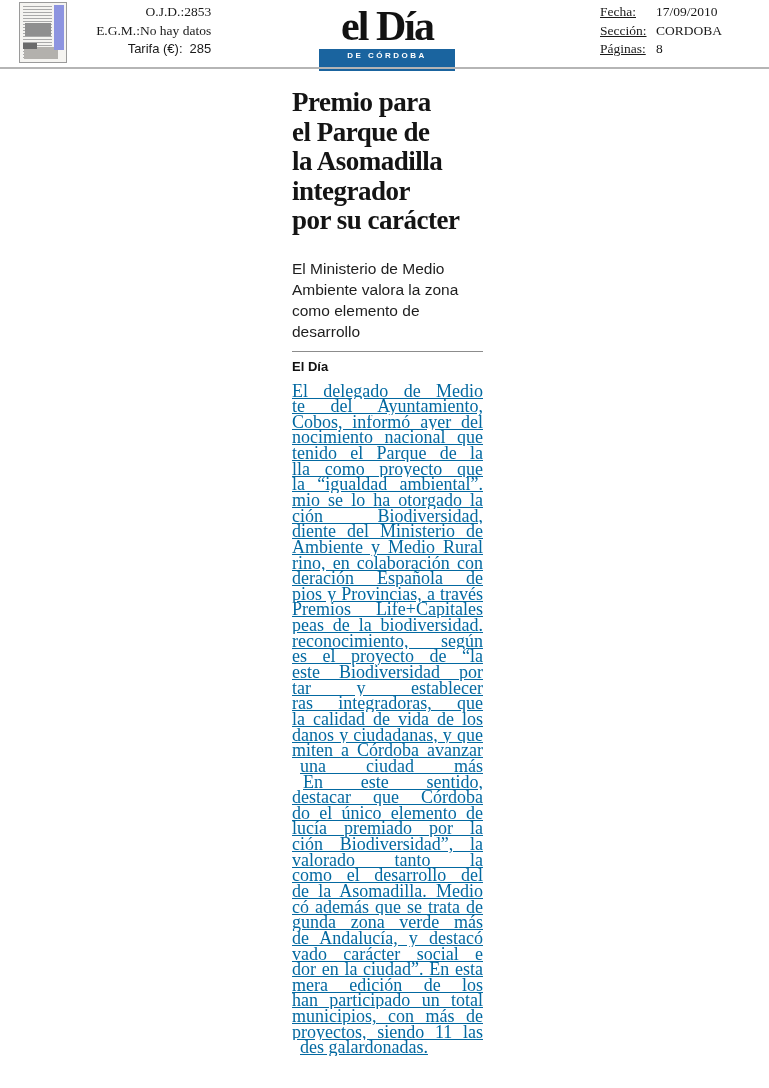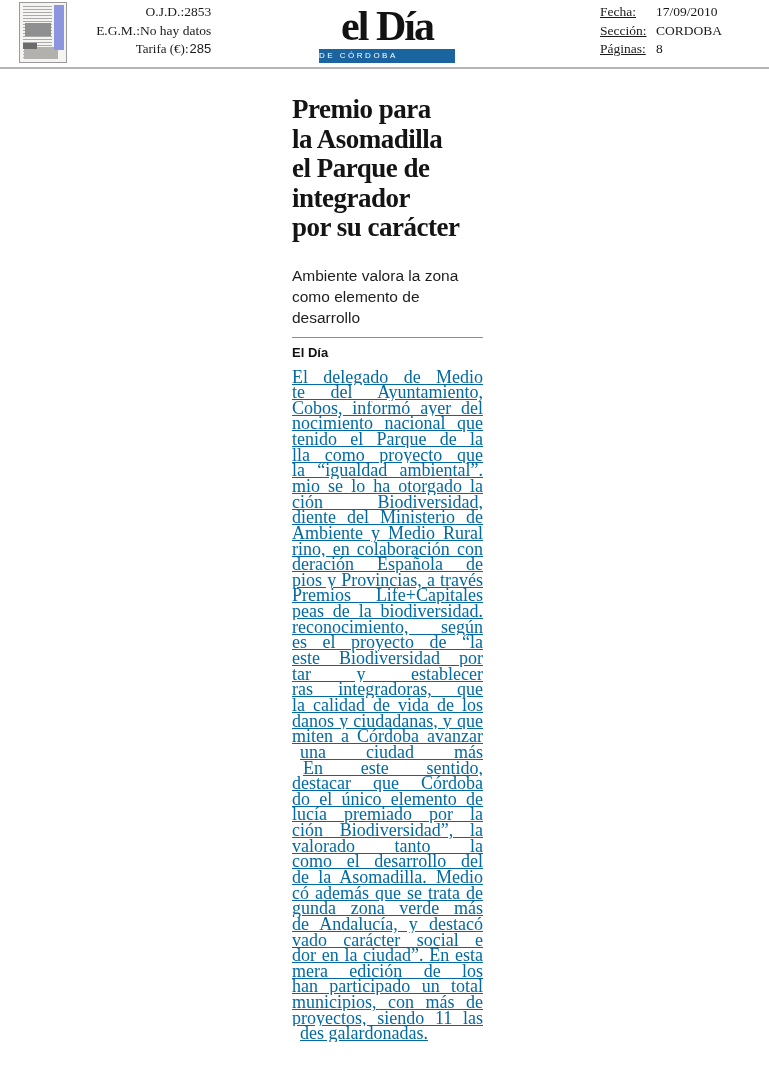--- a/index.html
+++ b/index.html
@@ -13,35 +13,35 @@
   .thumb .lines{position:absolute;left:3px;top:3px;right:14px;bottom:3px;
          background:repeating-linear-gradient(to bottom,#a9a9a9 0 1px,transparent 1px 3px);}
   .thumb .strip{position:absolute;right:2px;top:2px;width:10px;height:45px;background:#8d94e0;}
   .thumb .photo1{position:absolute;left:5px;top:20px;width:26px;height:13px;background:#8f8f8f;}
   .thumb .photo2{position:absolute;left:4px;bottom:3px;width:34px;height:12px;background:#b3b1ad;}
   .thumb .masth{position:absolute;left:3px;top:40px;width:14px;height:6px;background:#6b6b6b;}
 
   .left-meta{position:absolute;left:92px;top:3px;font-size:13.5px;line-height:18.5px;text-align:right;}
   .left-meta .meta-label{display:inline-block;width:48px;}
   .left-meta .r2{font-family:"Liberation Sans", sans-serif;font-size:13px;}
-  .left-meta .r2 .meta-label{width:auto;margin-right:1px;font-family:Liberation Serif, serif;}
+  .left-meta .r2 .meta-label{width:auto;margin-right:7px;}
   .right-meta{position:absolute;left:600px;top:3px;font-size:13.5px;line-height:18.5px;}
   .right-meta .meta-label{display:inline-block;width:56px;text-decoration:underline;}
 
   .logo{position:absolute;left:319px;top:4px;width:136px;text-align:center;}
   .logo-title{font-family:"Liberation Serif", serif;font-weight:bold;font-size:42px;
               line-height:44px;letter-spacing:-2px;color:#121212;}
-  .logo-bar{margin-top:1px;height:14px;line-height:14px;color:#ffffff;
-            font-family:"Liberation Sans", sans-serif;font-size:8px;font-weight:normal;
-            letter-spacing:2.5px;text-align:left;}
+  .logo-bar{margin-top:1px;height:22px;line-height:14px;color:#ffffff;
+            font-family:"Liberation Sans", sans-serif;font-size:8px;font-weight:bold;
+            letter-spacing:2.5px;text-align:center;}
 
   .divider{position:absolute;left:0;top:67px;width:769px;height:2px;background:#b5b5b5;}
 
   
-  .article{position:absolute;left:292px;top:95px;width:191px;}
+  .article{position:absolute;left:292px;top:88px;width:191px;}
   .hline{font-family:"Liberation Serif", serif;font-weight:bold;font-size:27px;
          line-height:29.5px;letter-spacing:-0.5px;color:#141414;}
   .subtitle{margin-top:22px;}
   .sline{font-family:"Liberation Sans", sans-serif;font-size:15.5px;line-height:21px;color:#1d1d1d;}
   .rule{margin-top:9px;border-top:1px solid #8c8c8c;height:0;}
   .byline{margin-top:7px;font-family:"Liberation Sans", sans-serif;font-weight:bold;
           font-size:13px;color:#111;}
   .article-body{margin-top:10px;}
   .bline{font-family:"Liberation Serif", serif;font-size:18px;line-height:15.65px;
          max-height:15.65px;overflow:hidden;text-align:justify;text-align-last:justify;
@@ -77,26 +77,27 @@
       <div class="meta-row r1"><span class="meta-label">Sección:</span><span class="meta-value">CORDOBA</span></div>
       <div class="meta-row r2"><span class="meta-label">Páginas:</span><span class="meta-value">8</span></div>
     </div>
 </div>
 
 <div class="divider"></div>
 
 <div class="article">
   <div class="headline">
       <div class="hline">Premio para</div>
+      <div class="hline">el Parque de</div>
       <div class="hline">la Asomadilla</div>
-      <div class="hline">el Parque de</div>
       <div class="hline">integrador</div>
       <div class="hline">por su carácter</div>
     </div>
   <div class="subtitle">
+      <div class="sline">El Ministerio de Medio</div>
       <div class="sline">Ambiente valora la zona</div>
       <div class="sline">como elemento de desarrollo</div>
     </div>
   <div class="rule"></div>
   <div class="byline">El Día</div>
   <div class="article-body">
       <div class="bline">El delegado de Medio Ambien-</div>
       <div class="bline">te del Ayuntamiento, Francisco</div>
       <div class="bline">Cobos, informó ayer del reco-</div>
       <div class="bline">nocimiento nacional que ha ob-</div>

